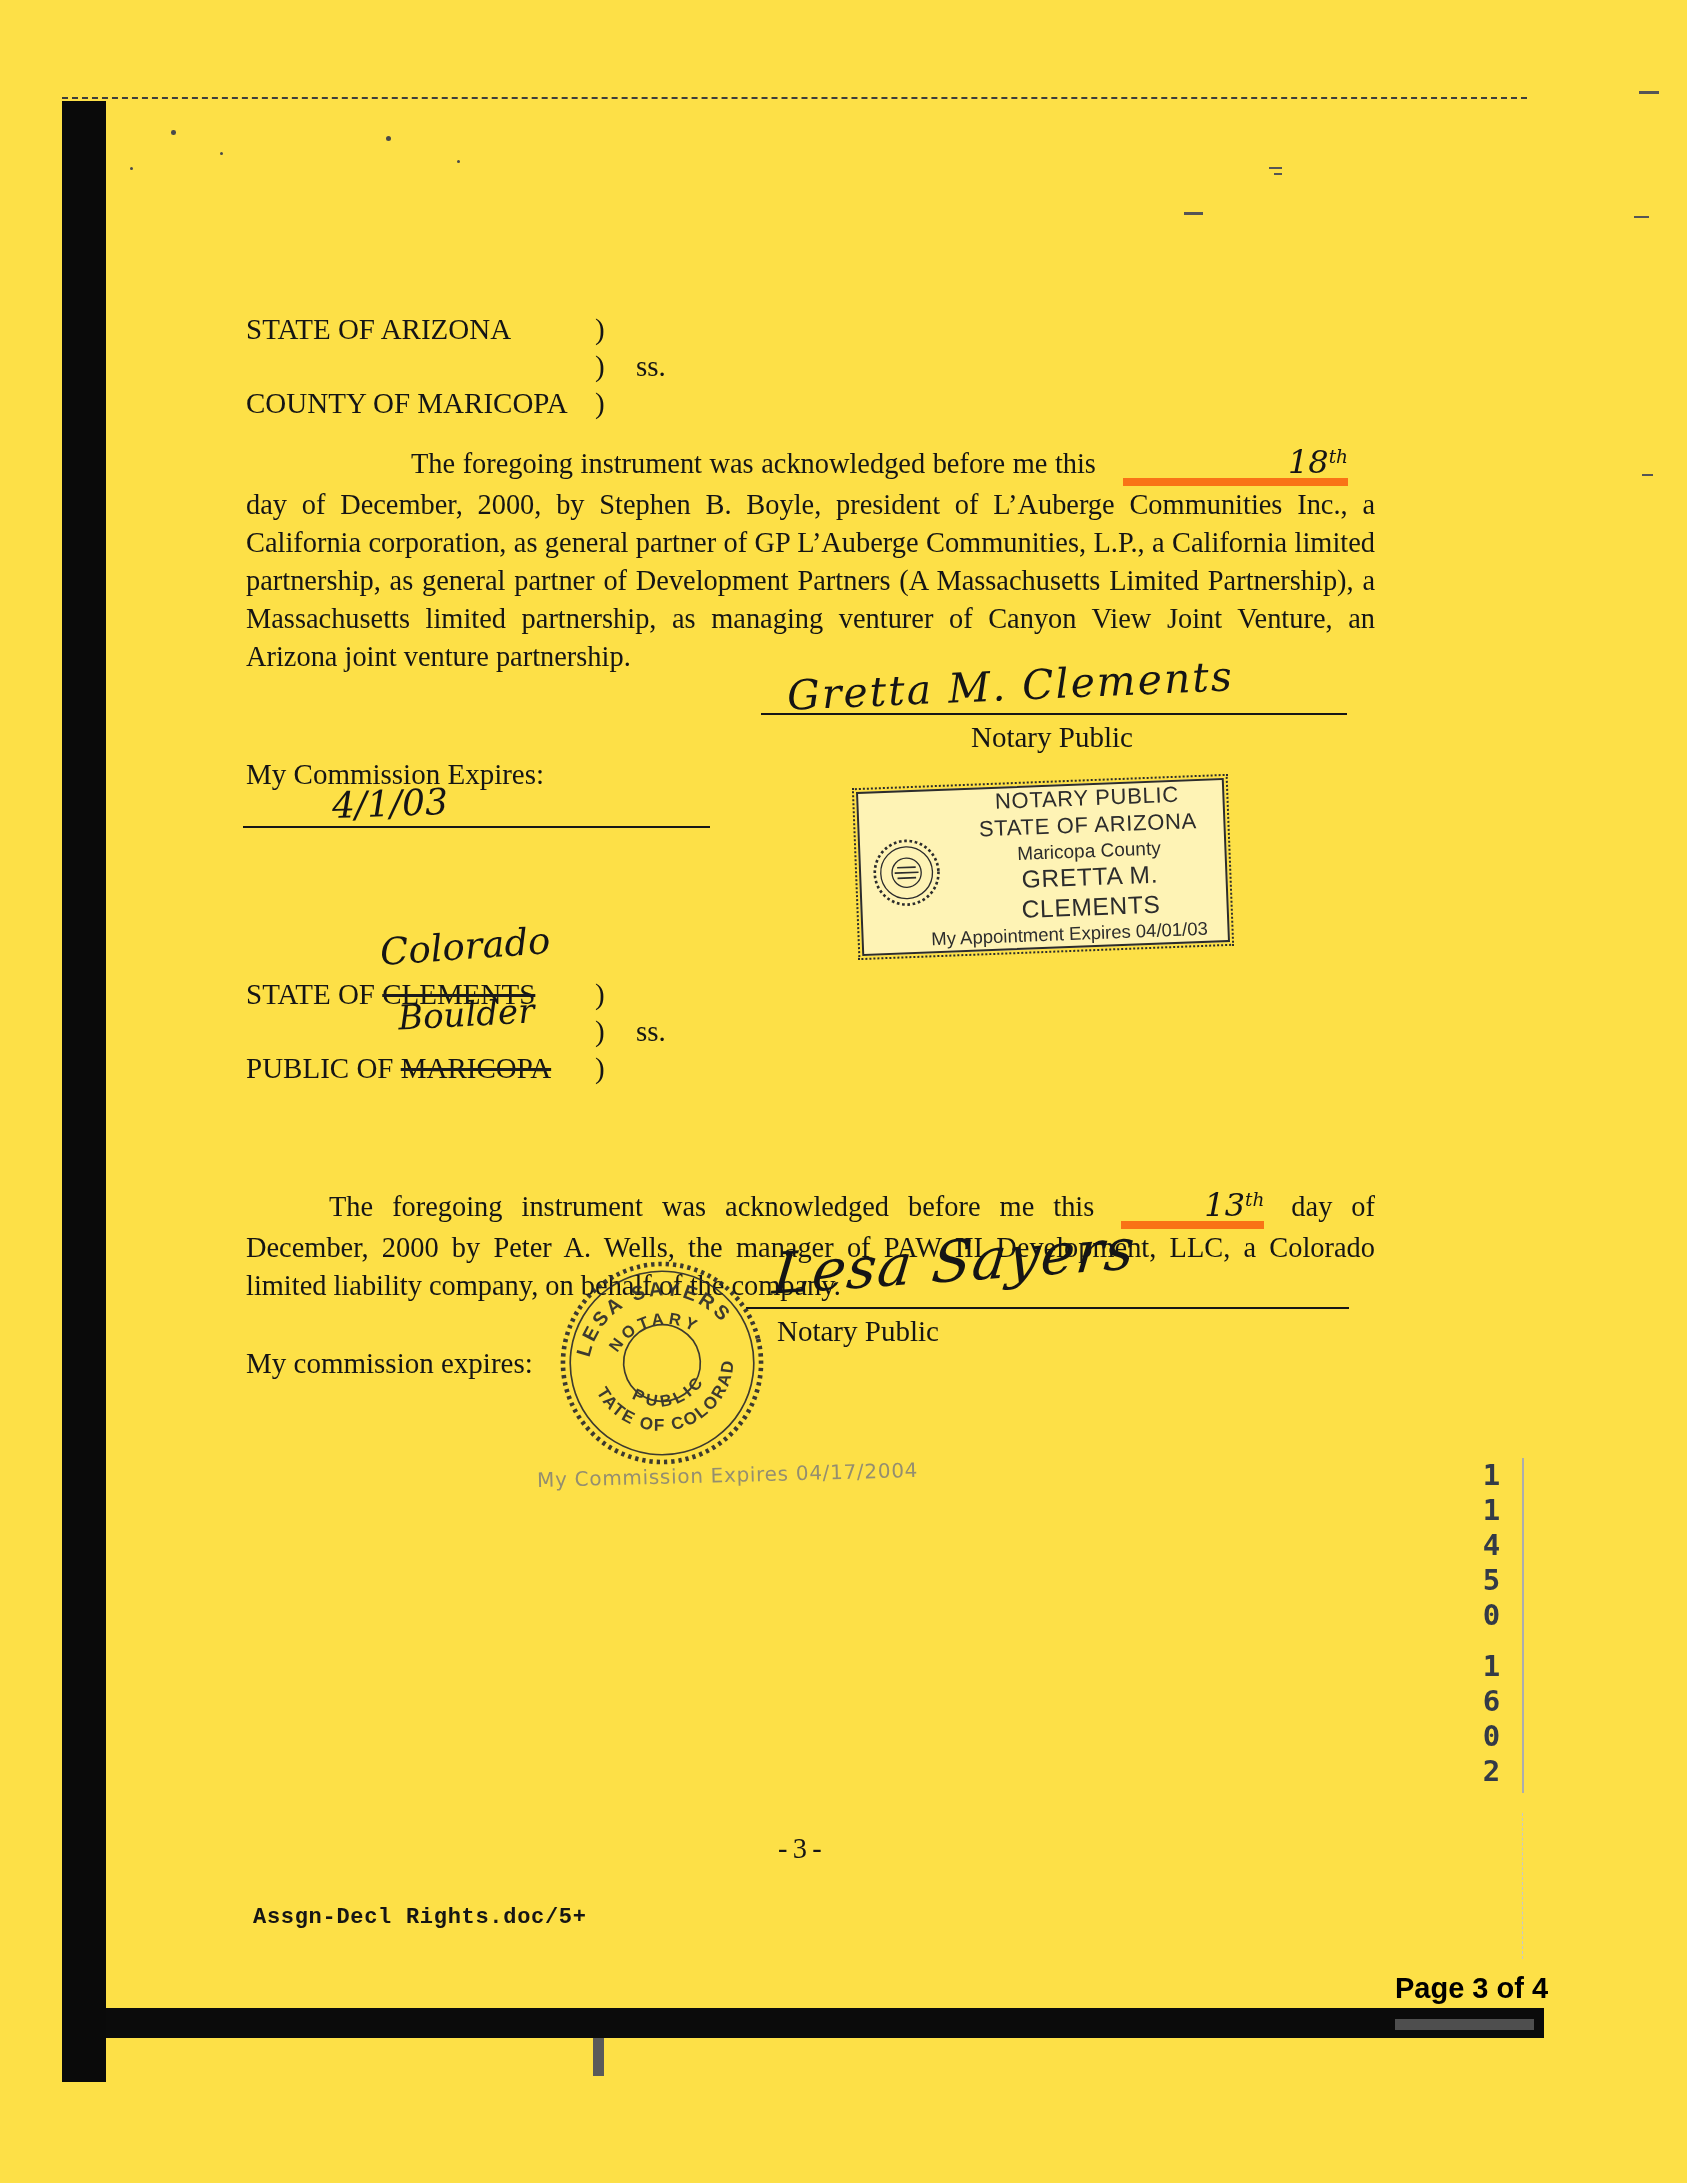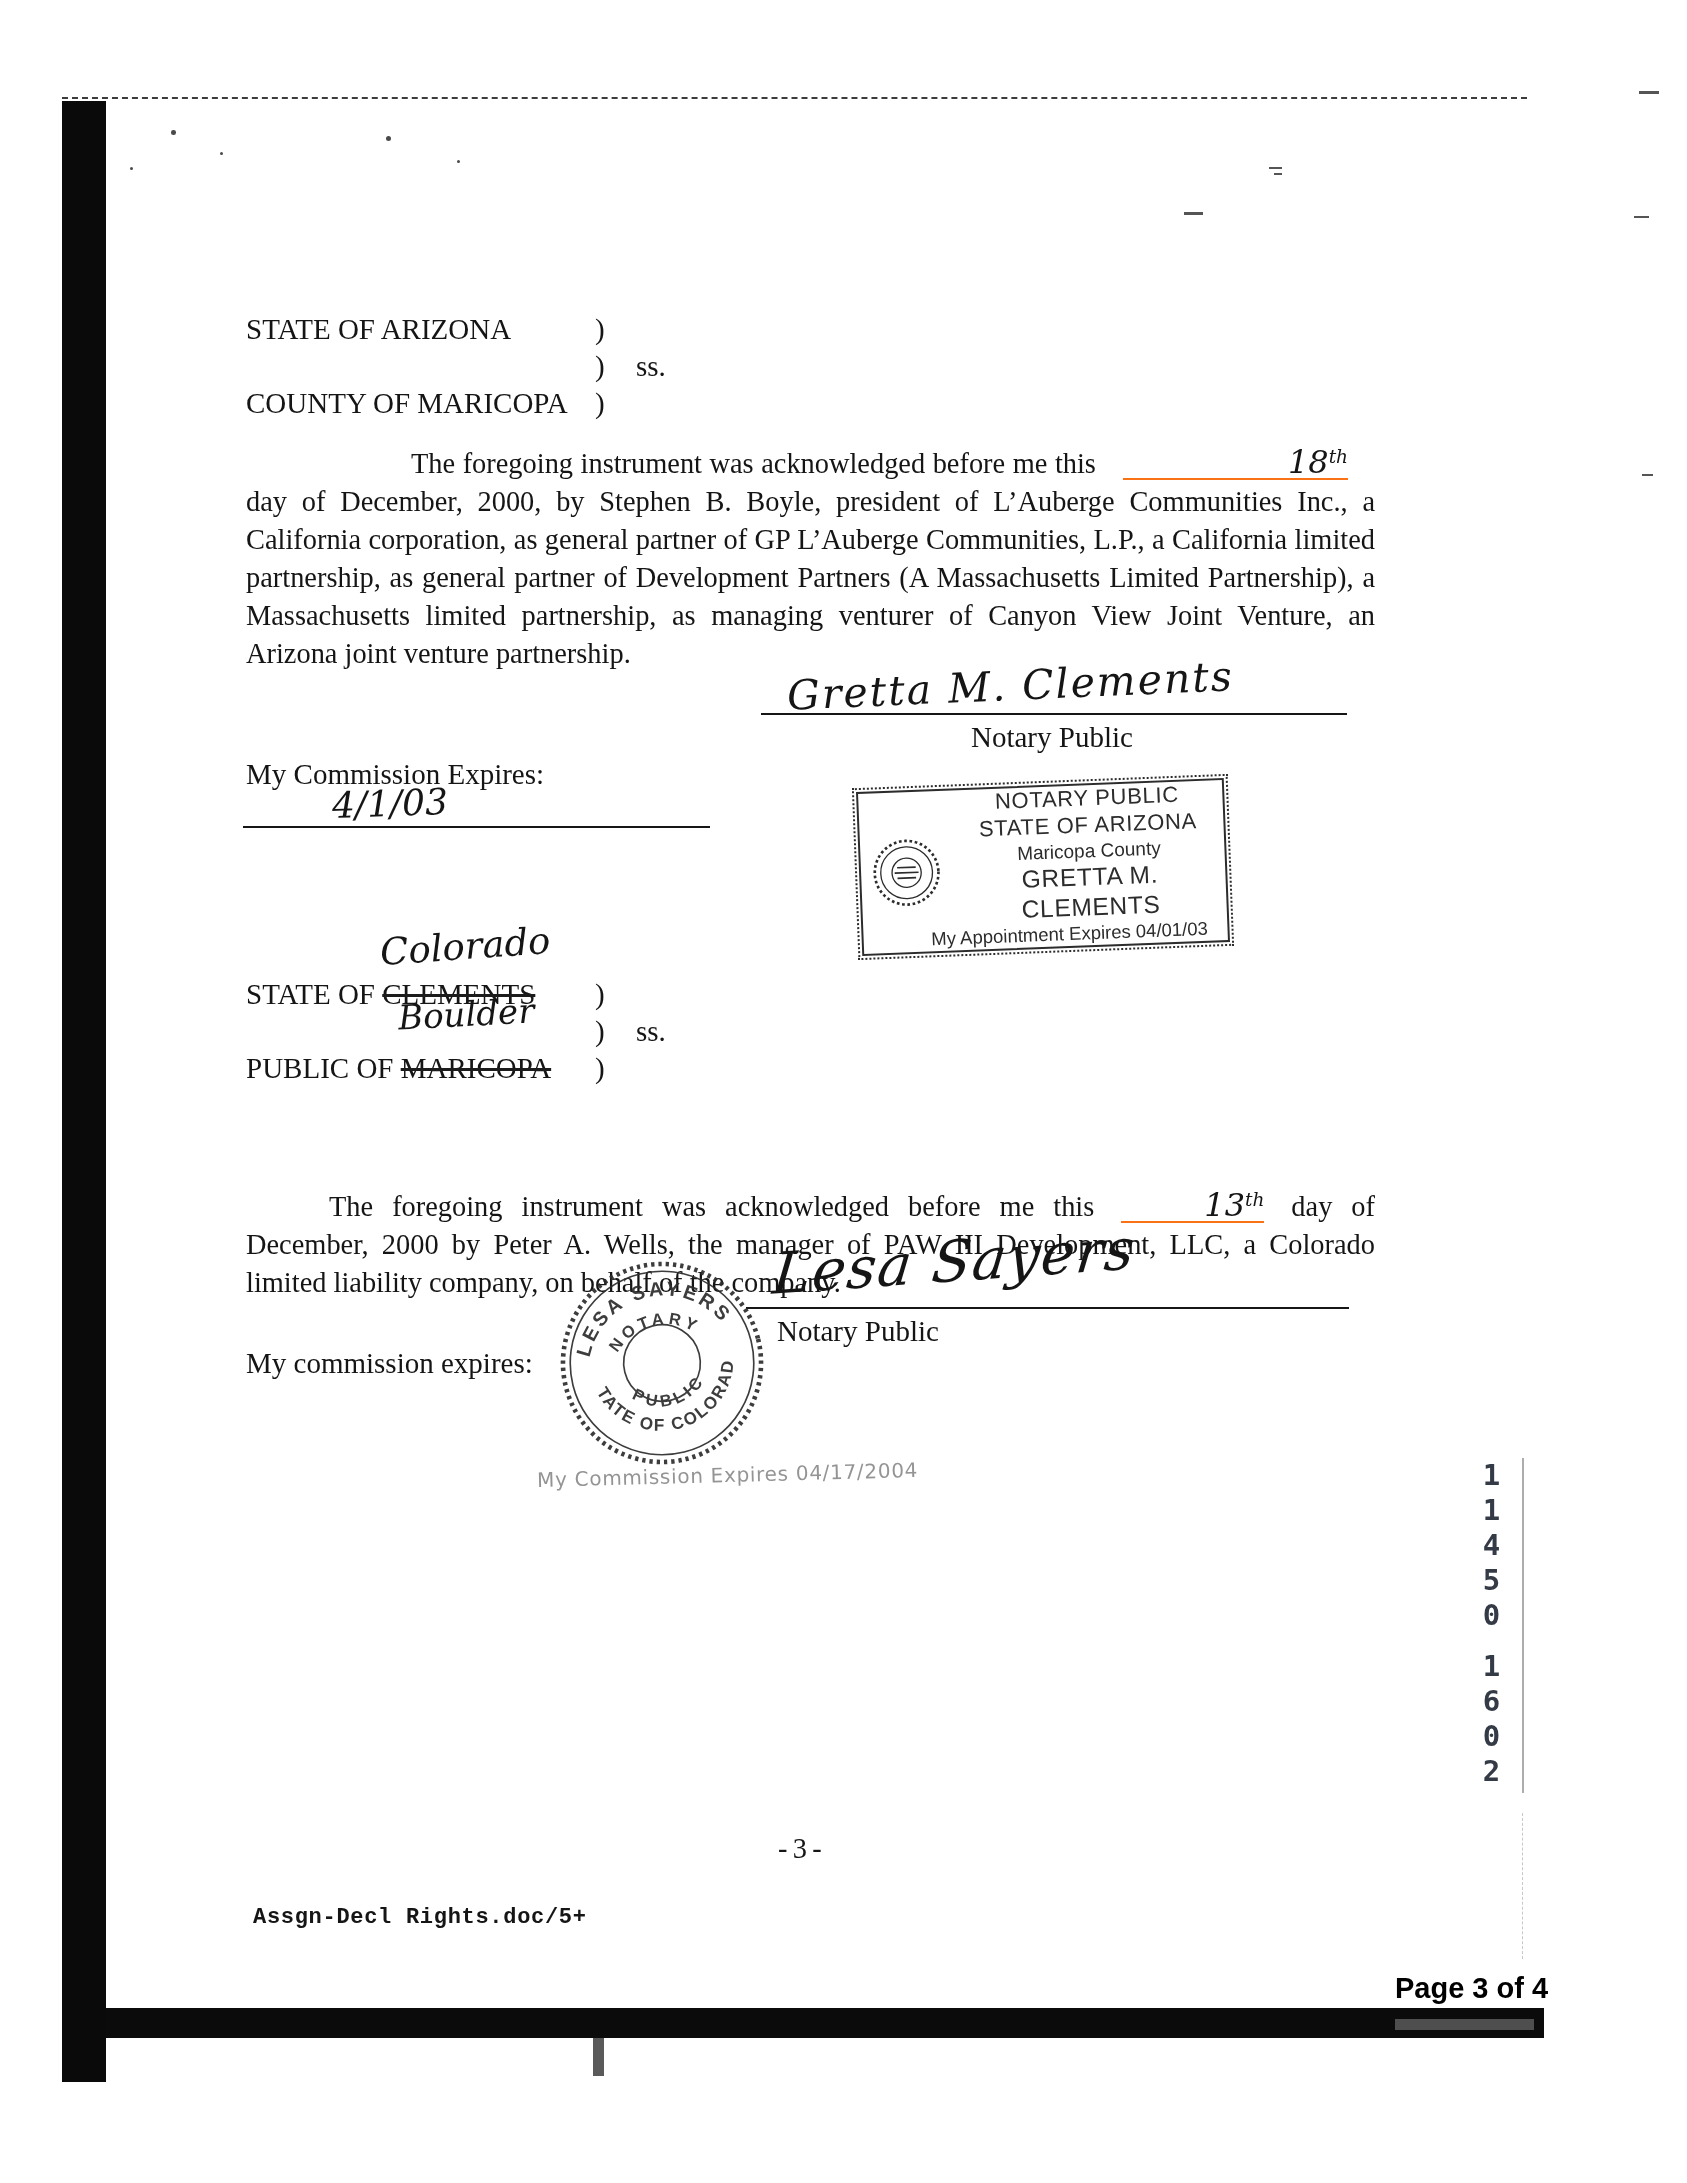--- a/index.html
+++ b/index.html
@@ -1,19 +1,19 @@
 <!DOCTYPE html>
 <html style="font-size:10.6px"><head>
 <meta charset="utf-8">
 <style>
   html,body{margin:0;padding:0;background:#e8e8e8;}
   .page{
     position:relative;
     width:1687px;height:2183px;
-    background:#ffffff;
+    background:#fde047;
     overflow:hidden;
     font-family:"Liberation Serif", serif;
     color:#151515;
   }
   
   .left-bar{position:absolute;left:62px;top:101px;width:44px;height:1981px;background:#0a0a0a;}
   .bottom-bar{position:absolute;left:106px;top:2008px;width:1438px;height:30px;background:#0b0b0b;}
   .bar-smudge{position:absolute;left:1395px;top:2019px;width:139px;height:10.6px;background:rgba(255,255,255,.28);filter:blur(0.7px);}
   .bar-tail{position:absolute;left:593px;top:2038px;width:10.6px;height:38px;background:#5a5a5a;}
   .top-rule{position:absolute;left:62px;top:97px;width:1465px;height:0;border-top:2.6px dashed #3c3c3c;}
@@ -22,21 +22,21 @@
 
   
   .sb{position:absolute;left:246px;font-size:29px;line-height:37px;}
   .sb-row{display:flex;align-items:baseline;height:37px;}
   .sb-label{width:349px;white-space:nowrap;}
   .sb-paren{width:41px;}
   .struck{text-decoration:line-through;text-decoration-thickness:3.3px;text-decoration-color:#1c1c1c;}
   .hand{font-family:"DejaVu Serif", serif;font-style:italic;}
 
   .para{position:absolute;left:246px;width:1129px;font-size:28.4px;line-height:38px;text-align:justify;}
-  .day-blank{display:inline-block;min-width:69px;text-align:center;border-bottom:2px solid #f97316;margin:0 27px;line-height:29px;}
+  .day-blank{display:inline-block;min-width:69px;text-align:center;border-bottom:8px solid #f97316;margin:0 27px;line-height:29px;}
   .day-blank .hand{font-size:32px;}
   .day-blank sup{font-size:18.5px;font-family:"DejaVu Serif",serif;font-style:italic;}
 
   .abs{position:absolute;}
   .rule{position:absolute;height:2px;background:#161616;}
 
   .sig1{position:absolute;left:787px;top:662px;font-size:41px;letter-spacing:2px;transform:rotate(-2.5deg);white-space:nowrap;}
   .np{font-size:29px;}
   .label{font-size:29px;white-space:nowrap;}
   .comm-date{font-size:36px;transform:rotate(-2deg);}

